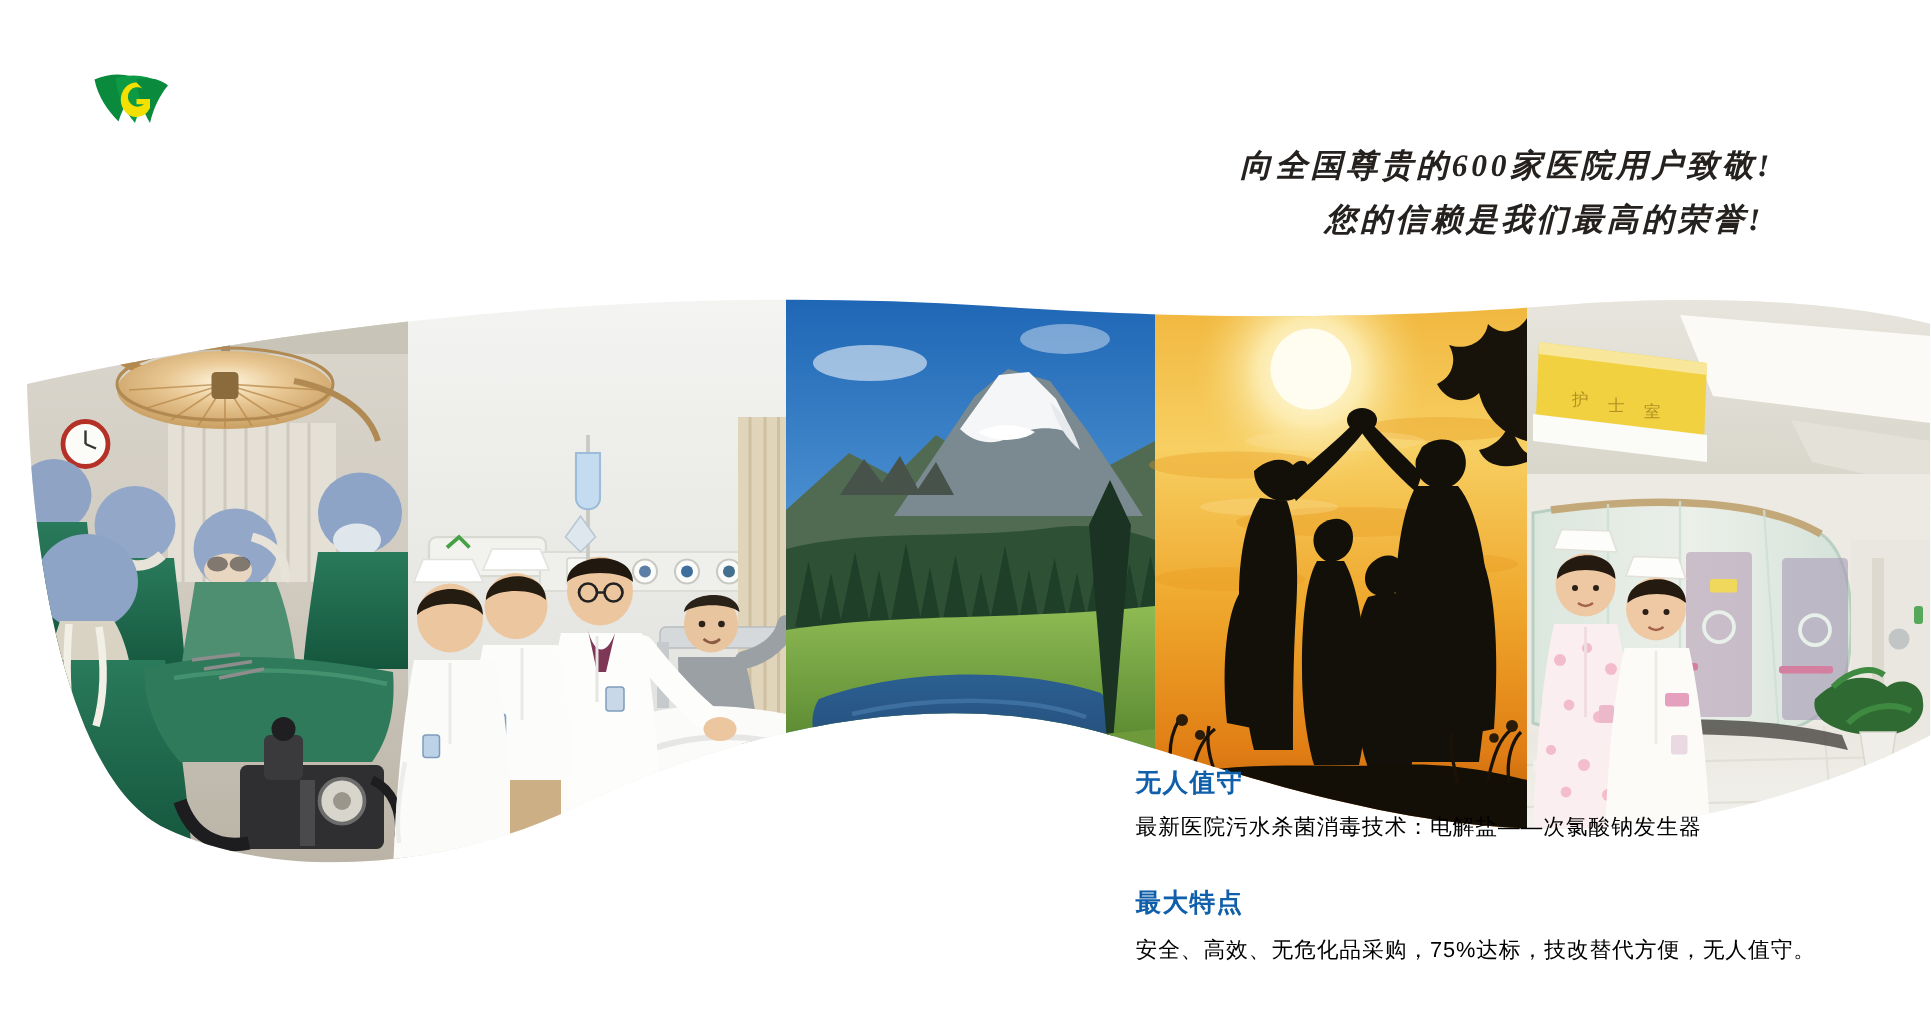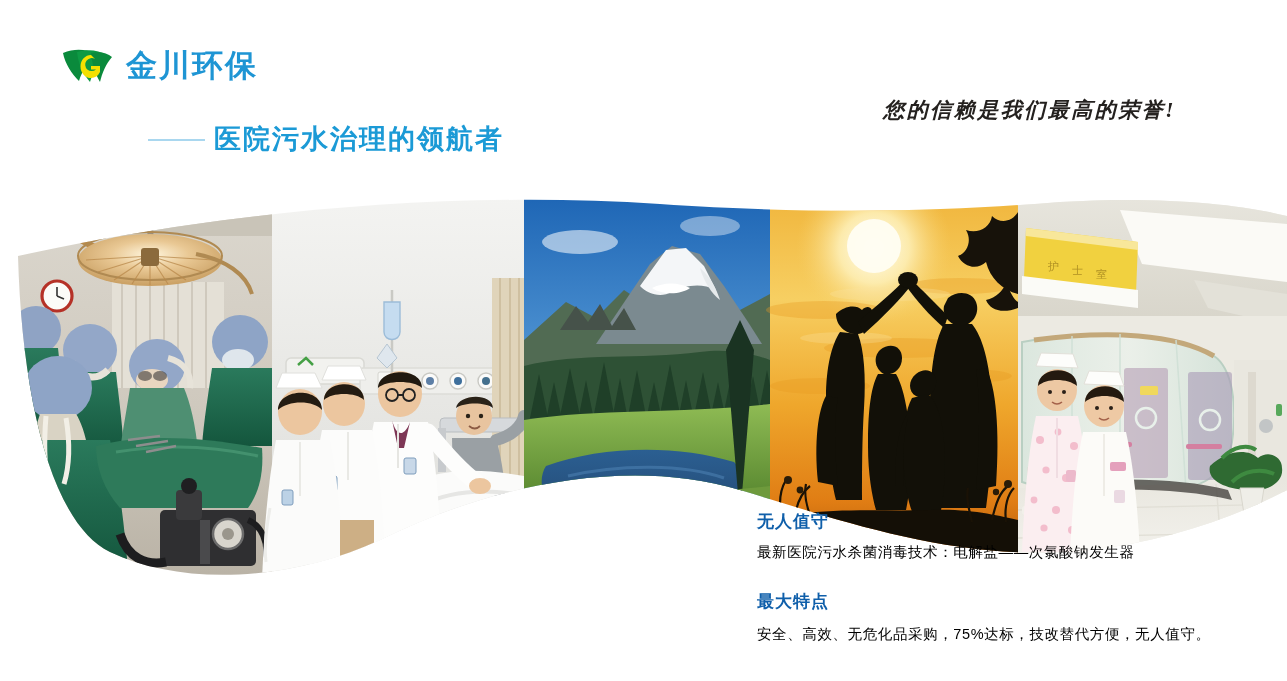--- a/index.html
+++ b/index.html
@@ -88,29 +88,25 @@
 
   <div id="brand-block">
     <svg id="logo-mark" viewBox="0 0 104 80">
 
       <path d="M6 16 C30 6 52 8 72 18 C56 34 44 52 38 72 C24 58 10 38 6 16 Z" fill="#0a8a3c"></path>
       <path d="M34 14 C56 8 76 10 94 20 C78 36 66 54 60 74 C46 58 36 36 34 14 Z" fill="#0d9a44"></path>
       <path d="M62 16 C80 12 94 16 104 24 C92 38 84 56 80 74 C70 58 64 36 62 16 Z" fill="#0a8a3c"></path>
 
       <path d="M62 20 A21 23 0 1 0 62 66 A21 23 0 0 0 80 54 L80 42 L62 42 L62 49 L72 49 A13 13 0 1 1 70 28 Z" fill="#f3e000"></path>
     </svg>
-    <div id="brand-name">金川环保</div>
   </div>
 
-  <div id="tagline-row">
-    <div id="tagline-rule"></div>
-    <div id="tagline-text">医院污水治理的领航者</div>
-  </div>
 
   <div id="salute-block">
+    <div class="salute-line l1">向全国尊贵的600家医院用户致敬!</div>
     <div class="salute-line l2">您的信赖是我们最高的荣誉!</div>
   </div>
 
 </div>
 
 <div id="photo-band">
 <svg width="1287" height="390" viewBox="0 0 1287 390">
   <defs>
 
     <clipPath id="wave-clip">

